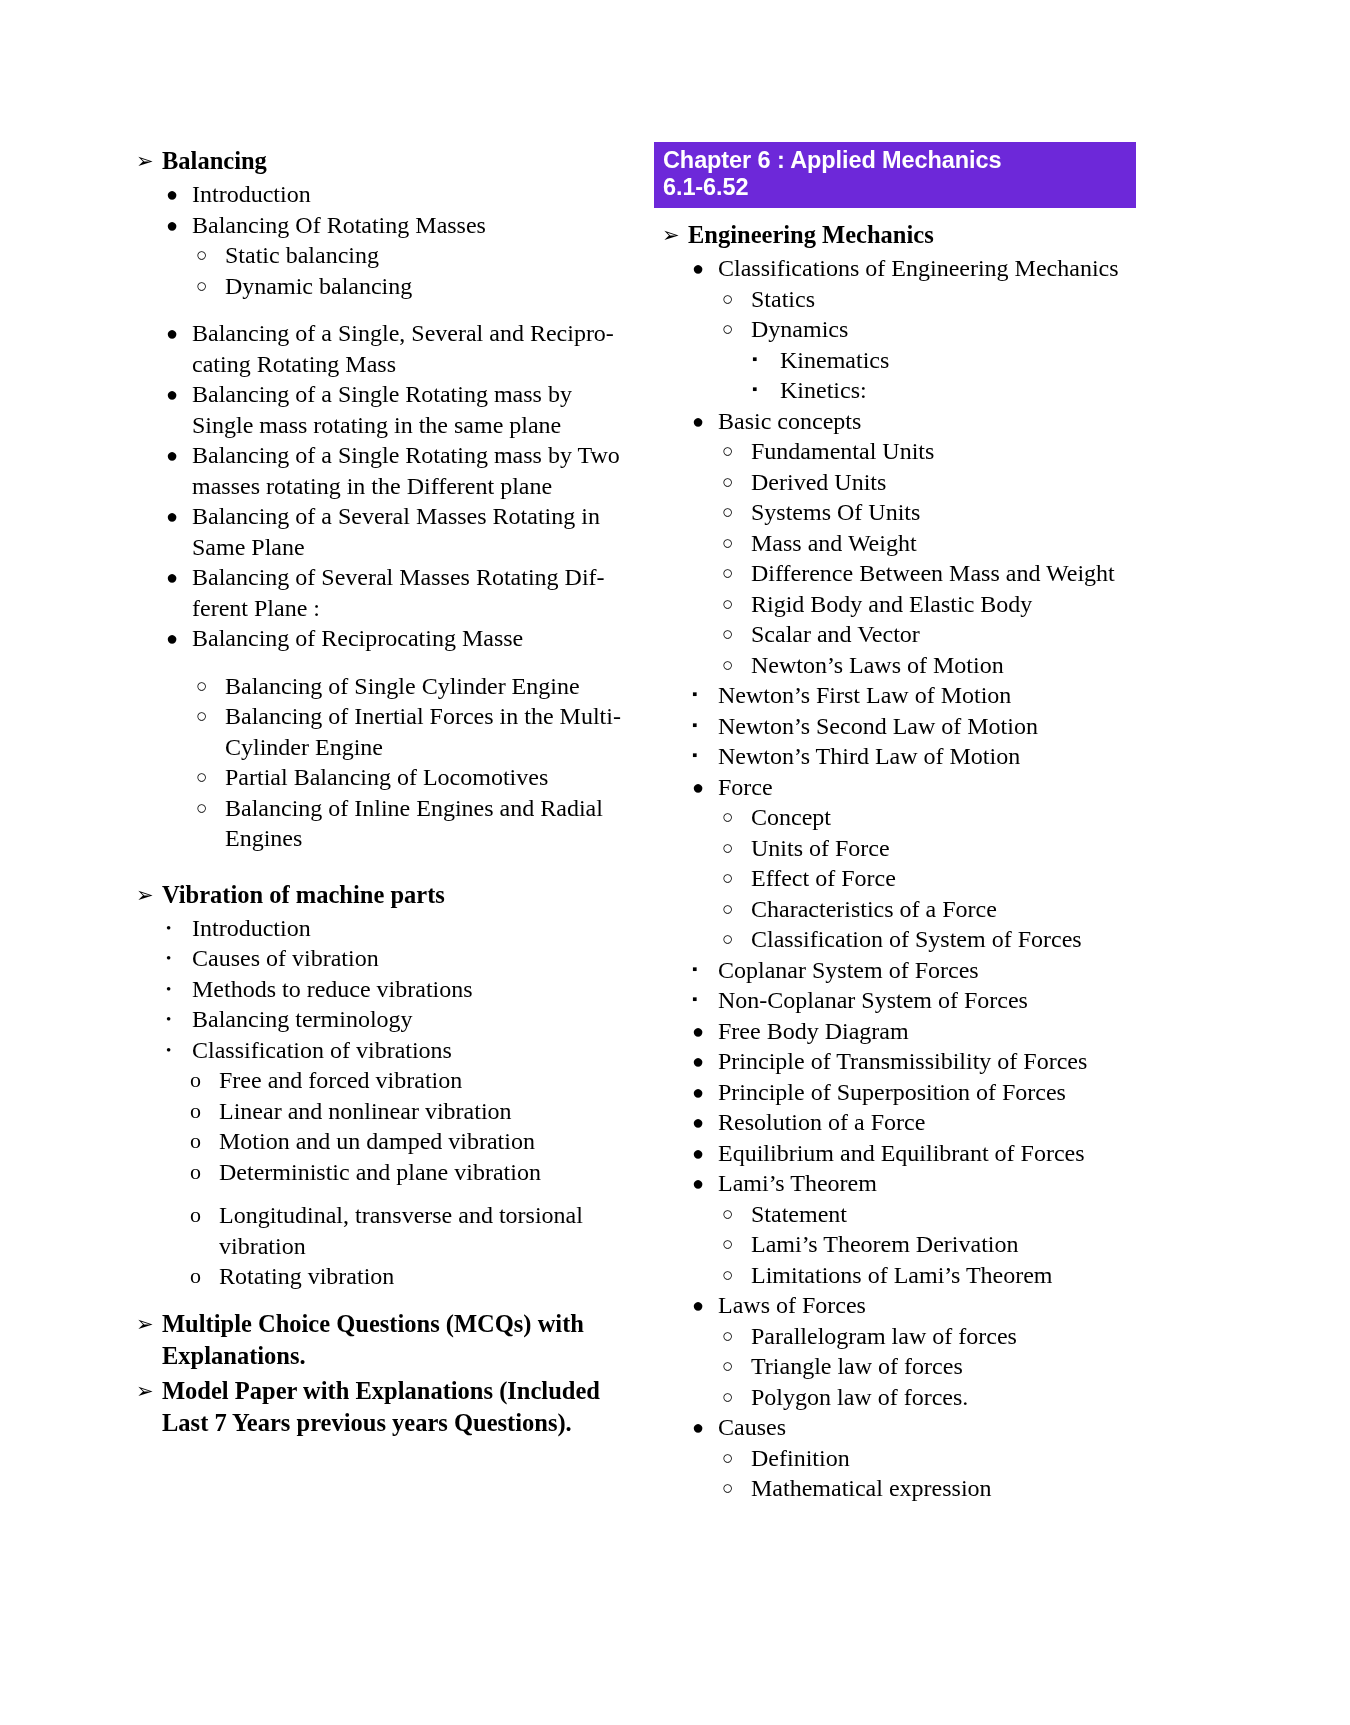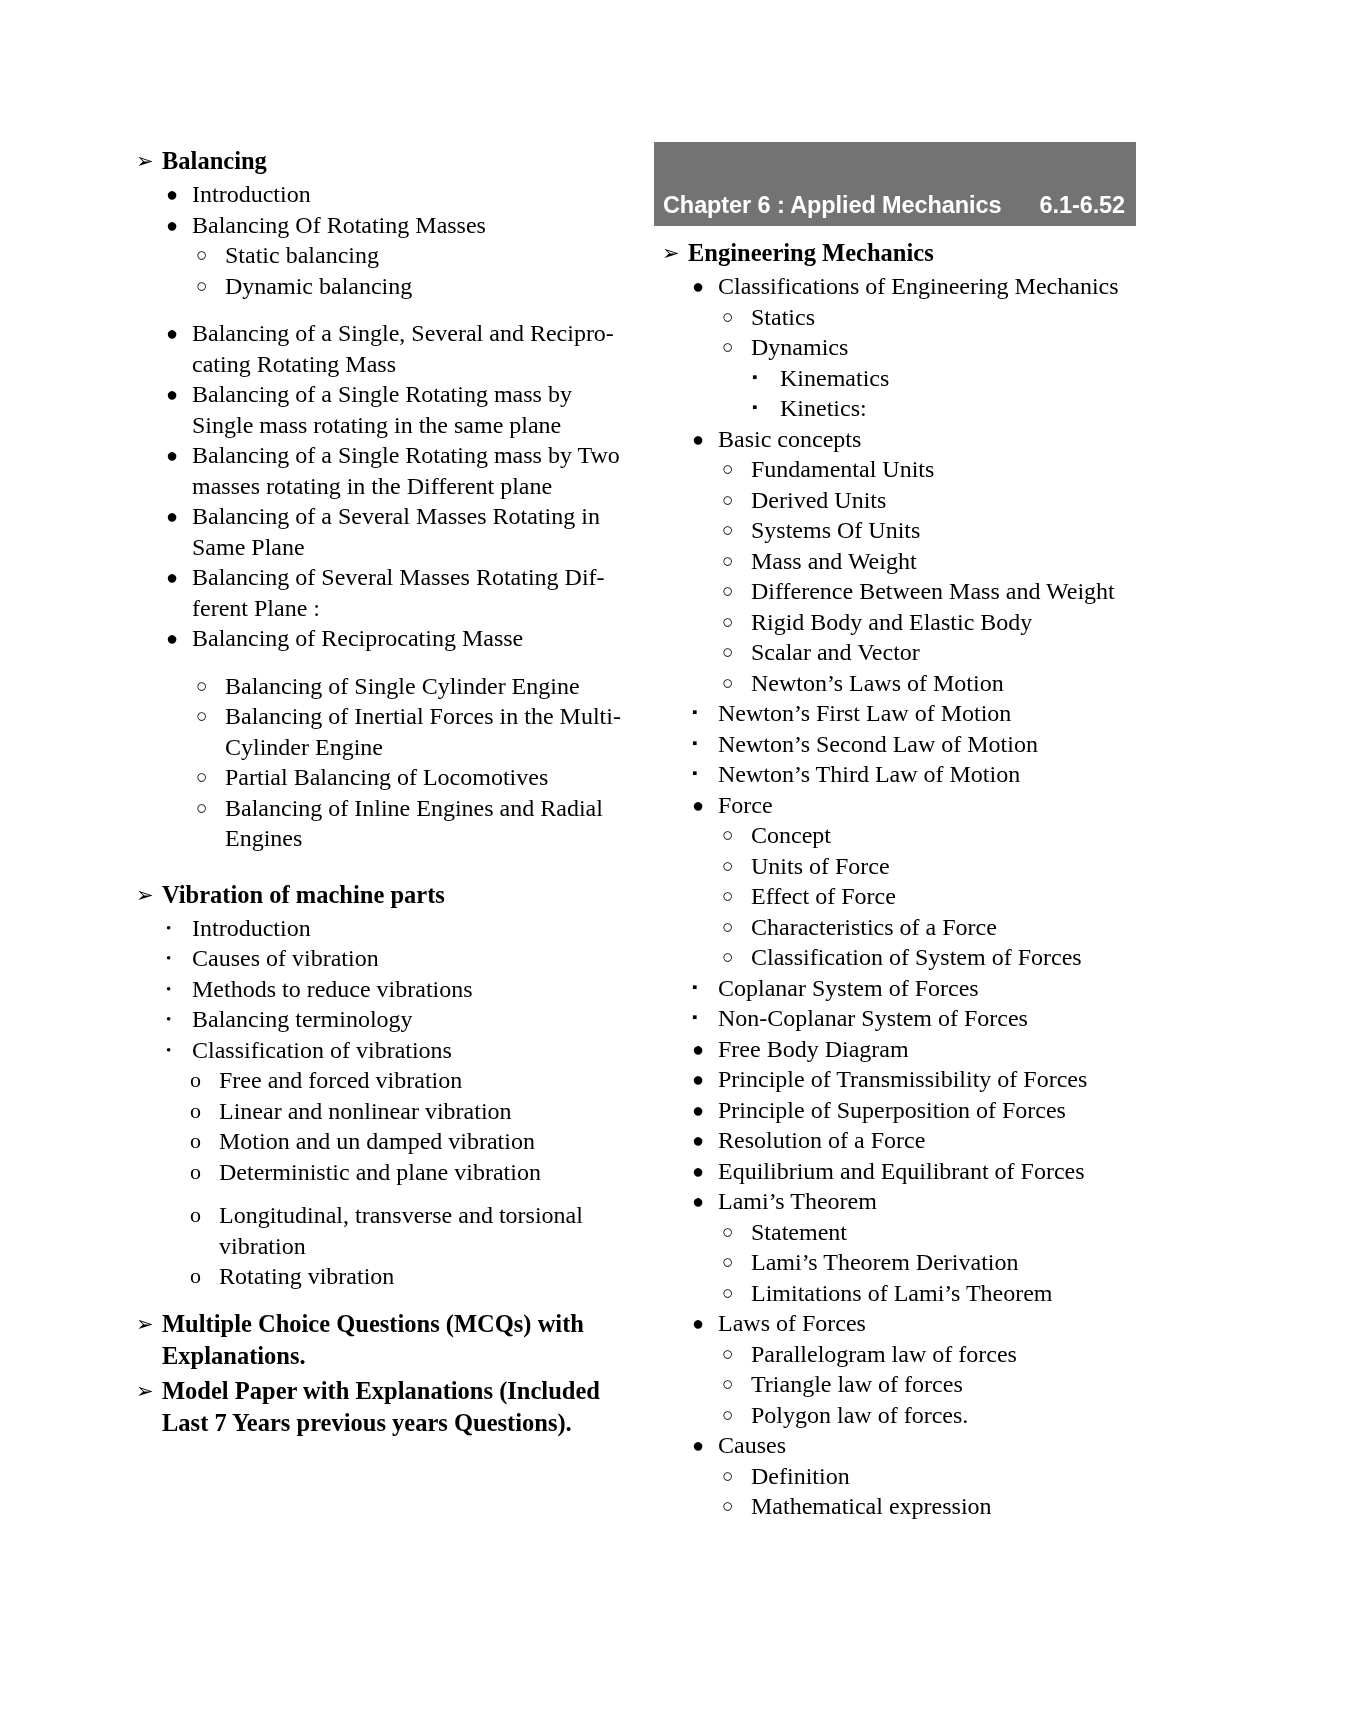--- a/index.html
+++ b/index.html
@@ -43,36 +43,37 @@
     margin-top: 142px;
   }
   .col-right {
     width: 500px;
     margin-left: 26px;
     margin-top: 142px;
   }
 
   
   .chapter-banner {
-    background: #737373;
+    background: #6d28d9;
     color: #ffffff;
     font-family: "Liberation Sans", "DejaVu Sans", sans-serif;
     font-weight: bold;
     font-size: 23.5px;
     letter-spacing: -0.1px;
-    padding: 20px 9px 7px 9px;
+    padding: 5px 9px 7px 9px;
     display: flex;
     justify-content: space-between;
     align-items: baseline;
     width: 464px;
     box-sizing: content-box;
     margin-bottom: 11px;
+    flex-direction: column;
   }
   .chapter-banner .ch-title { white-space: nowrap; }
-  .chapter-banner .ch-pages { white-space: nowrap; padding-right: 2px; margin-top: 30px;}
+  .chapter-banner .ch-pages { white-space: nowrap; padding-right: 2px;}
 
   
   .item {
     display: flex;
     align-items: flex-start;
     font-size: 24px;
     line-height: 30.5px;
   }
   .bullet {
     flex: 0 0 auto;

